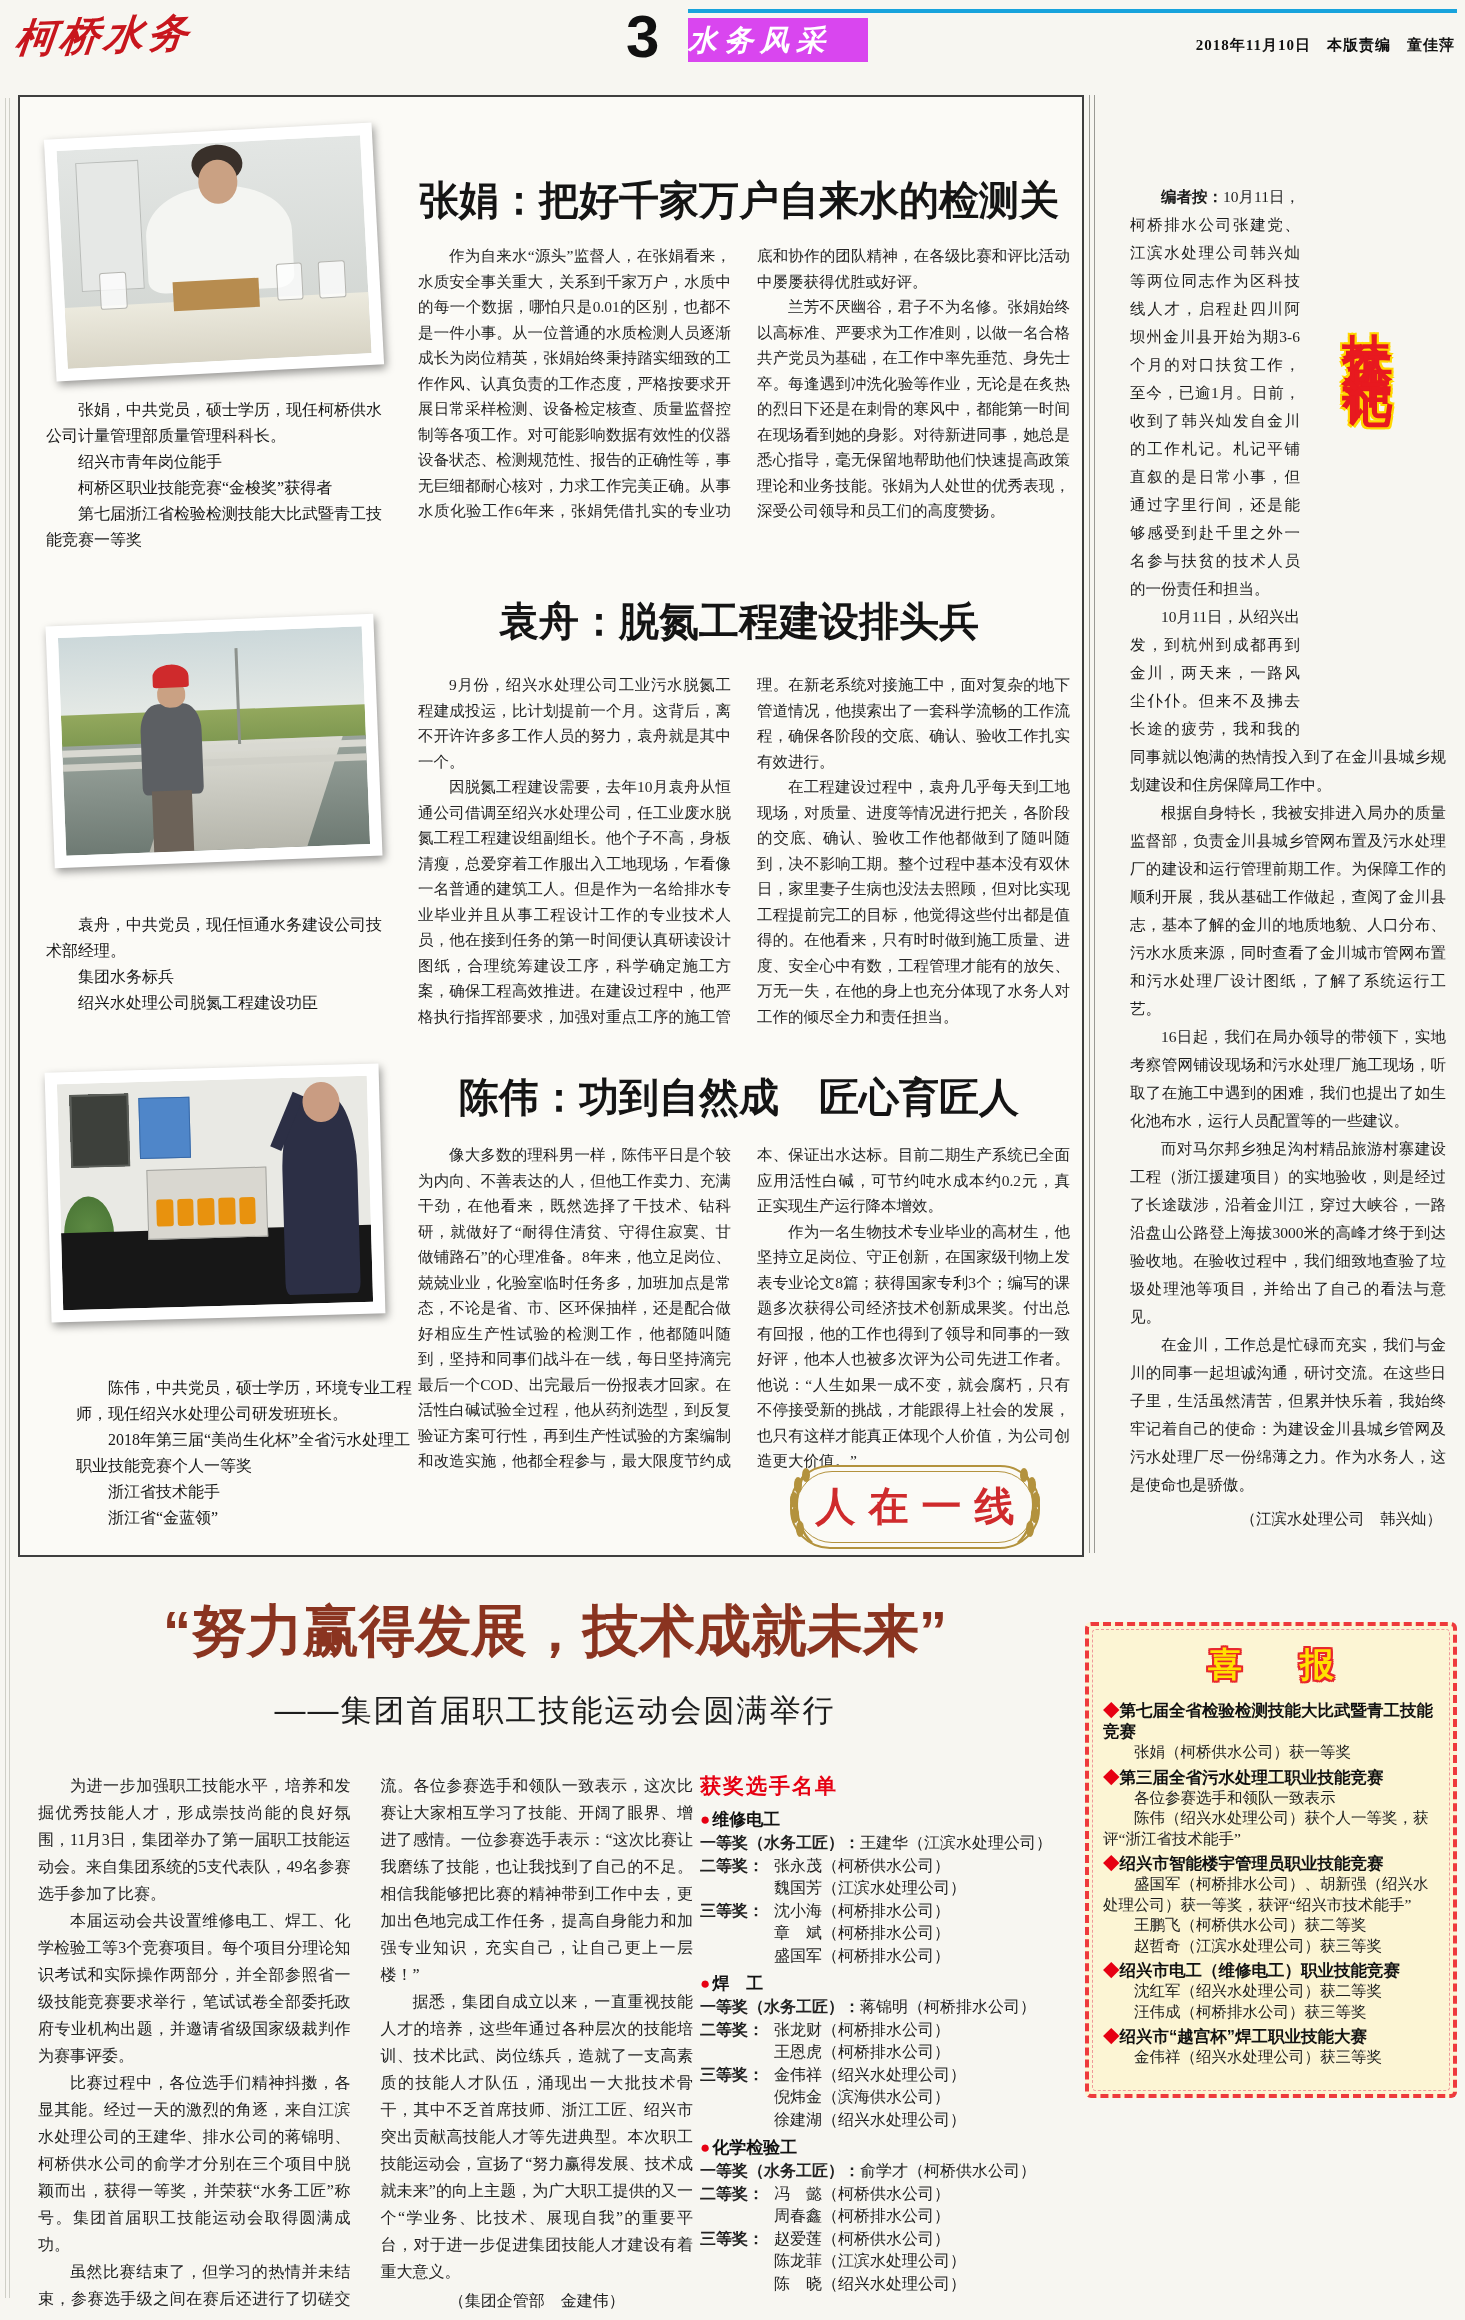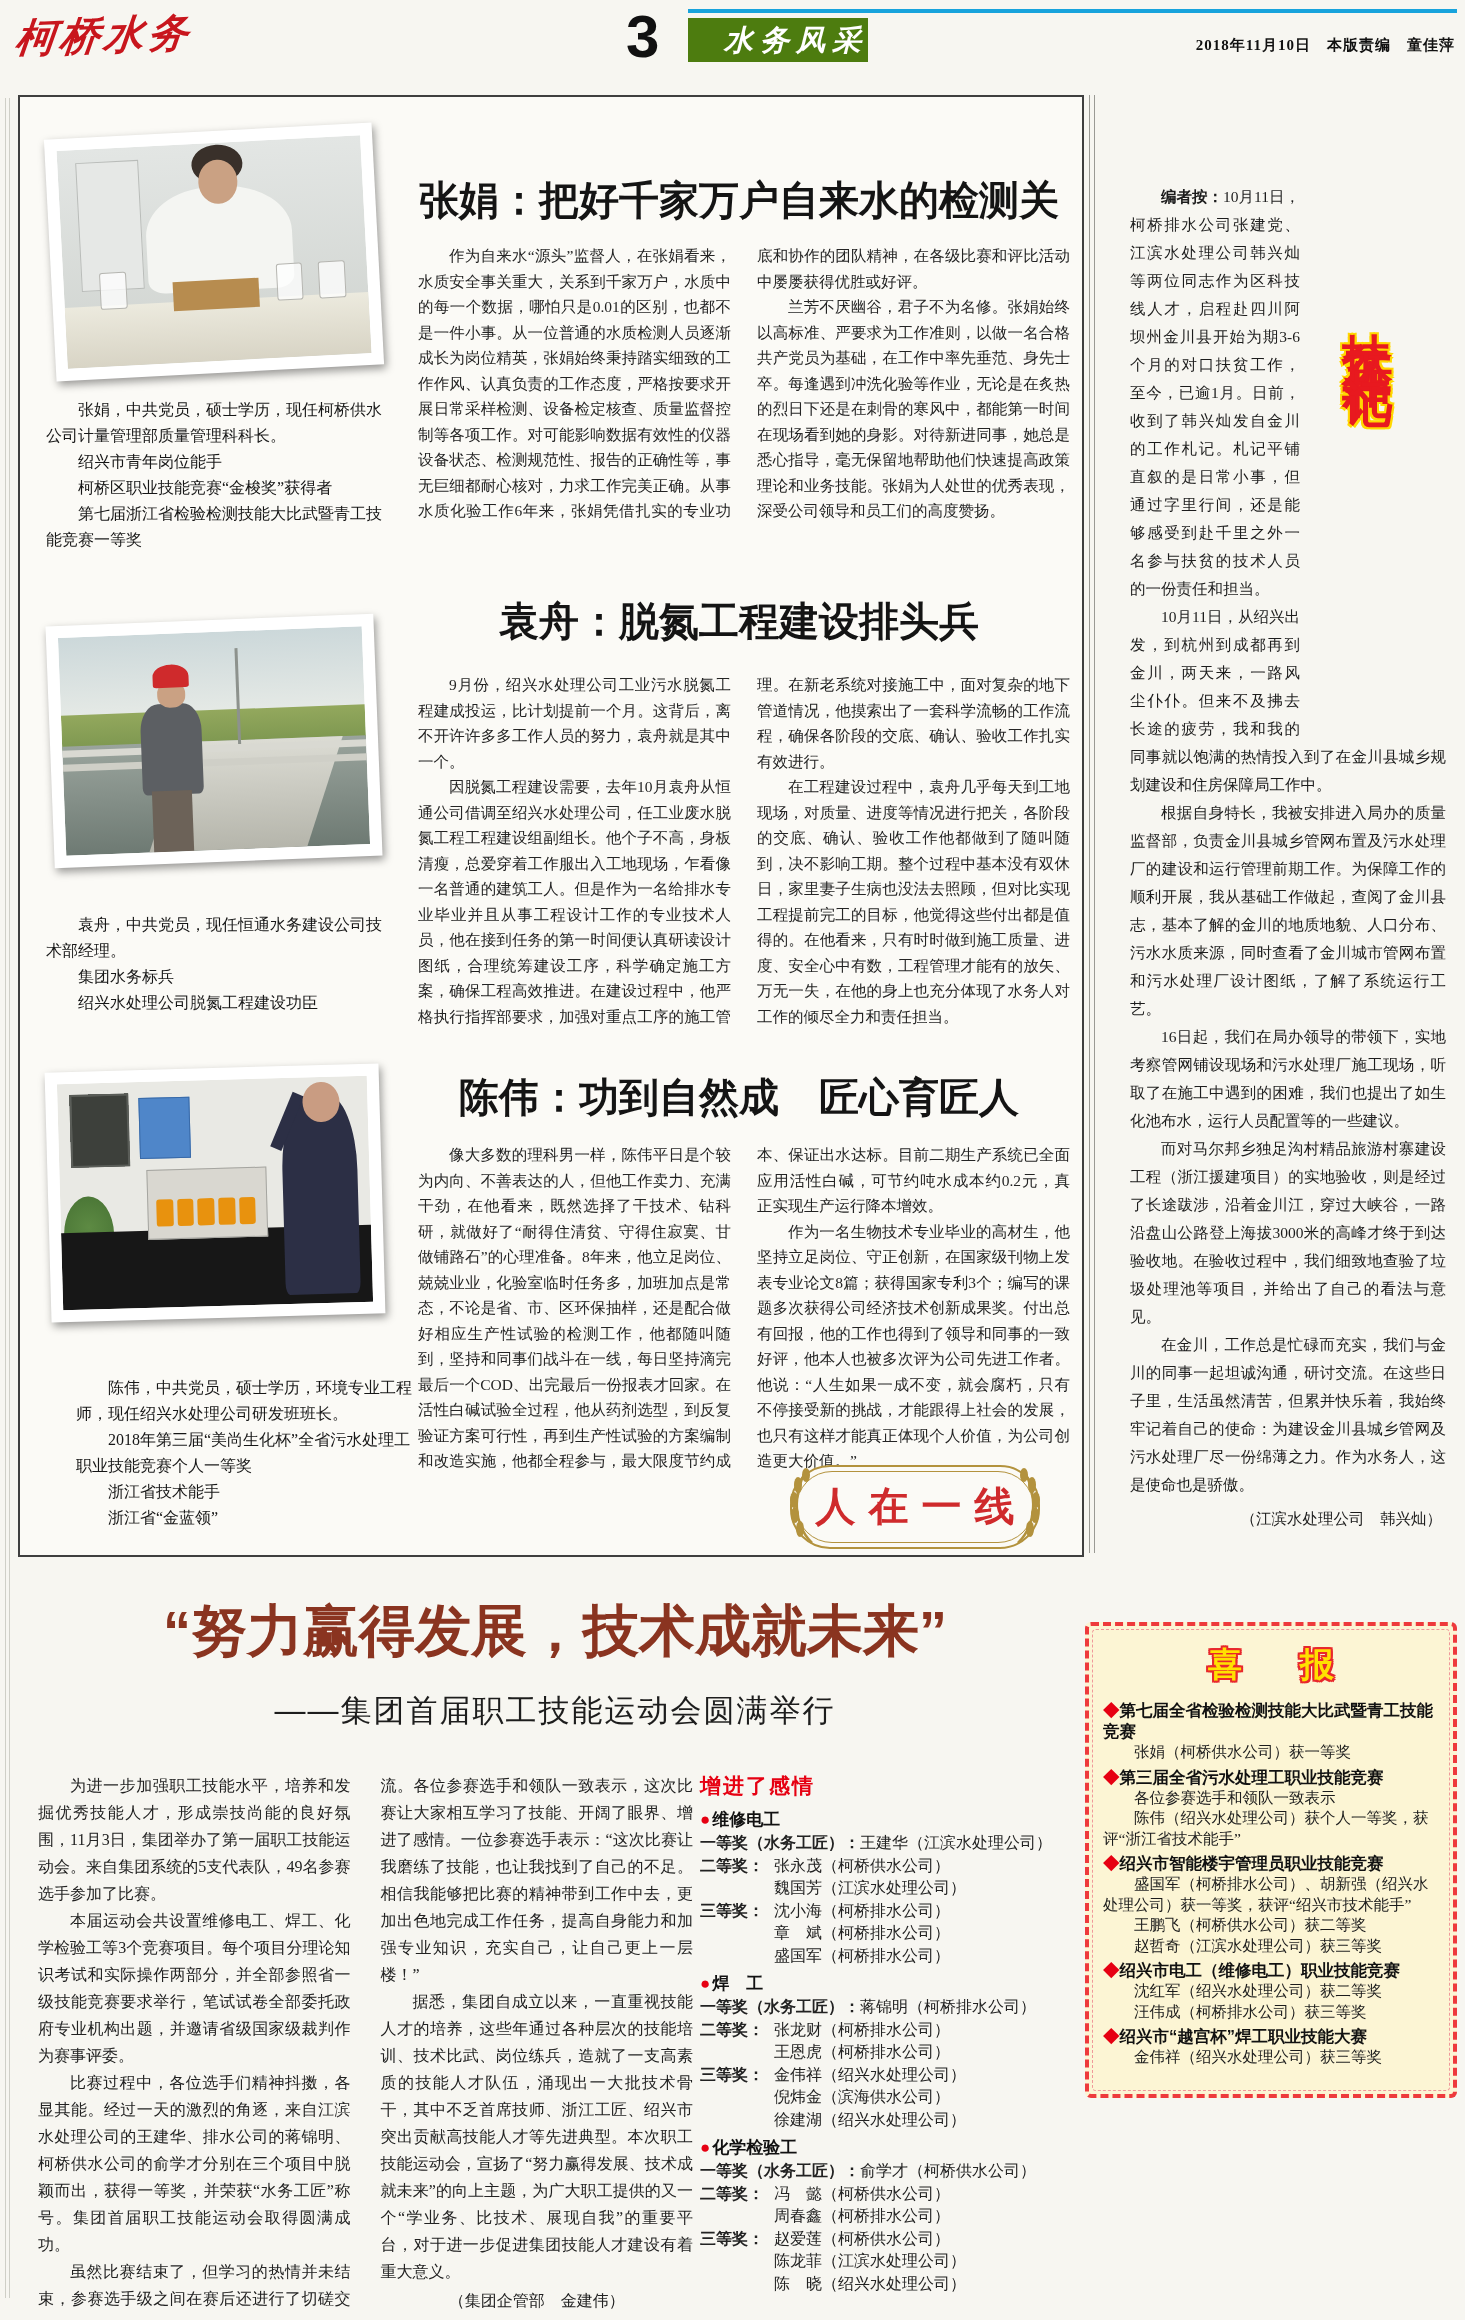--- a/index.html
+++ b/index.html
@@ -10,22 +10,22 @@
     font-family:"Liberation Serif","DejaVu Serif",serif;
     color:#222;
   }
   .abs{position:absolute;}
   
   .masthead{left:16px;top:8px;font-size:40px;font-weight:700;font-style:italic;
     color:#c8161d;letter-spacing:4px;transform:skewX(-8deg) rotate(-2deg);font-family:"Liberation Serif",serif;}
   .topline{left:688px;top:9px;width:769px;height:4px;background:#18a3dc;}
   .pagenum{left:626px;top:2px;font-size:60px;font-weight:900;color:#111;
     font-family:"Liberation Sans",sans-serif;}
-  .section-box{left:688px;top:18px;width:180px;height:44px;background:#4d7c0f;color:#fff;
-    font-size:29px;font-weight:700;font-style:italic;text-align:right;line-height:44px;
+  .section-box{left:688px;top:18px;width:180px;height:44px;background:#d946ef;color:#fff;
+    font-size:29px;font-weight:700;font-style:italic;text-align:left;line-height:44px;
     letter-spacing:7px;font-family:"Liberation Sans",sans-serif;}
   .dateline{right:10px;top:36px;font-size:15px;font-weight:700;color:#111;letter-spacing:1px;}
   .edge-line{left:5px;top:98px;width:3px;height:2200px;border-left:1px solid #cfcfc7;border-right:1px solid #cfcfc7;}
 
   
   .main-box{left:18px;top:95px;width:1062px;height:1458px;border:2px solid #3f3f3f;background:#fbfaf6;}
   .article{position:absolute;left:0;width:100%;}
   #a1{top:0;height:465px;} #a2{top:465px;height:480px;} #a3{top:945px;height:513px;}
   .art-title{position:absolute;left:388px;width:662px;text-align:center;white-space:nowrap;
     font-family:"Liberation Sans",sans-serif;font-weight:900;font-size:40px;color:#141414;}
@@ -303,21 +303,21 @@
   <p class="para">为进一步加强职工技能水平，培养和发掘优秀技能人才，形成崇技尚能的良好氛围，11月3日，集团举办了第一届职工技能运动会。来自集团系统的5支代表队，49名参赛选手参加了比赛。</p>
       <p class="para">本届运动会共设置维修电工、焊工、化学检验工等3个竞赛项目。每个项目分理论知识考试和实际操作两部分，并全部参照省一级技能竞赛要求举行，笔试试卷全部委托政府专业机构出题，并邀请省级国家级裁判作为赛事评委。</p>
       <p class="para">比赛过程中，各位选手们精神抖擞，各显其能。经过一天的激烈的角逐，来自江滨水处理公司的王建华、排水公司的蒋锦明、柯桥供水公司的俞学才分别在三个项目中脱颖而出，获得一等奖，并荣获“水务工匠”称号。集团首届职工技能运动会取得圆满成功。</p>
       <p class="para">虽然比赛结束了，但学习的热情并未结束，参赛选手级之间在赛后还进行了切磋交流。各位参赛选手和领队一致表示，这次比赛让大家相互学习了技能、开阔了眼界、增进了感情。一位参赛选手表示：“这次比赛让我磨练了技能，也让我找到了自己的不足。相信我能够把比赛的精神带到工作中去，更加出色地完成工作任务，提高自身能力和加强专业知识，充实自己，让自己更上一层楼！”</p>
       <p class="para">据悉，集团自成立以来，一直重视技能人才的培养，这些年通过各种层次的技能培训、技术比武、岗位练兵，造就了一支高素质的技能人才队伍，涌现出一大批技术骨干，其中不乏首席技师、浙江工匠、绍兴市突出贡献高技能人才等先进典型。本次职工技能运动会，宣扬了“努力赢得发展、技术成就未来”的向上主题，为广大职工提供的又一个“学业务、比技术、展现自我”的重要平台，对于进一步促进集团技能人才建设有着重大意义。</p>
     </div>
   <p class="para bottom-byline">（集团企管部　金建伟）</p>
 </div>
 
 <div class="abs winners">
-  <p class="w-title">增进了感情</p>
+  <p class="w-title">获奖选手名单</p>
 
   <div class="wgroup">
     <div class="wcat"><span class="wdot">●</span><span>维修电工</span></div>
     <div>
 
     <div class="wrow"><span class="wlabel">一等奖（水务工匠）：</span><span class="wname">王建华（江滨水处理公司）</span></div>
         <div class="wrow"><span class="wlabel">二等奖：</span><span class="wname">张永茂（柯桥供水公司）</span></div>
         <div class="wrow"><span class="wlabel"></span><span class="wname">魏国芳（江滨水处理公司）</span></div>
         <div class="wrow"><span class="wlabel">三等奖：</span><span class="wname">沈小海（柯桥排水公司）</span></div>
         <div class="wrow"><span class="wlabel"></span><span class="wname">章　斌（柯桥排水公司）</span></div>

